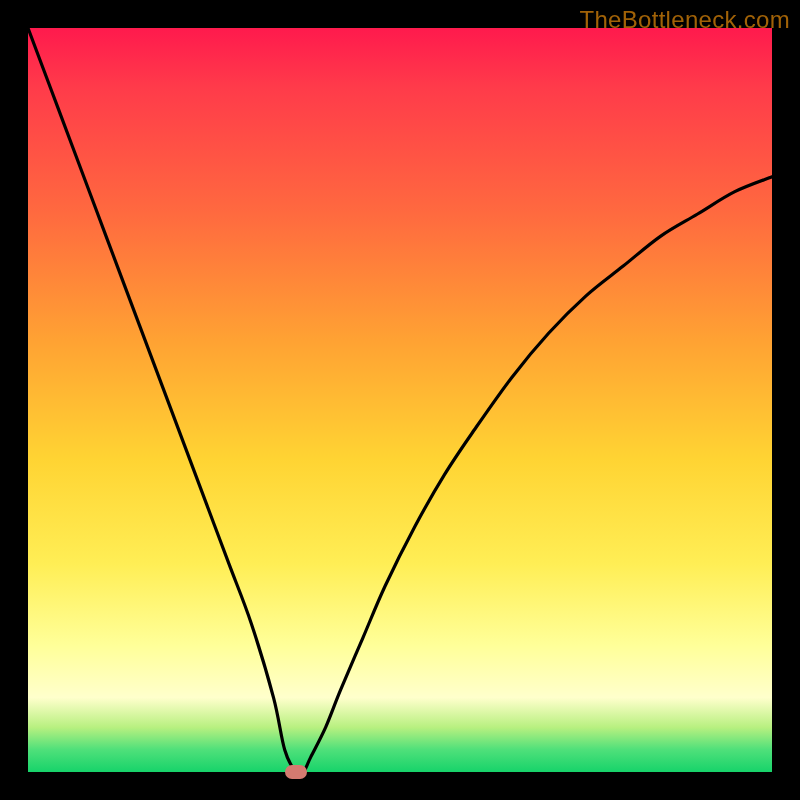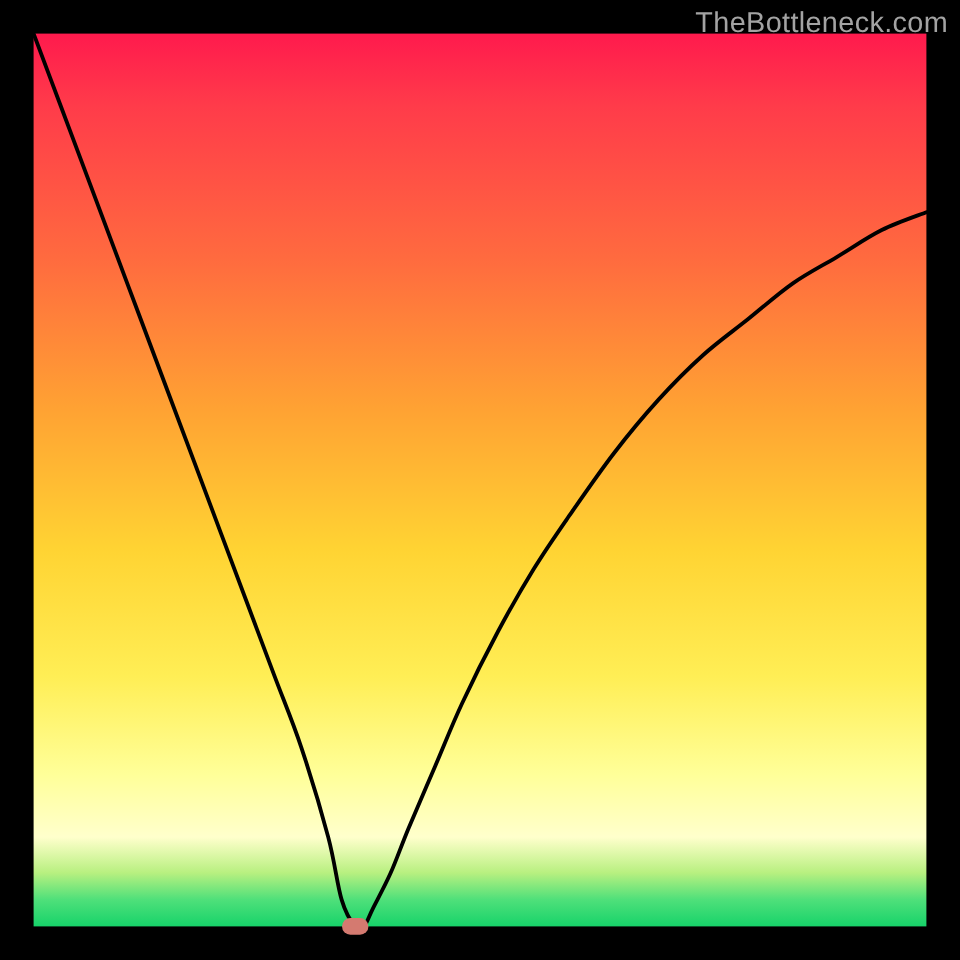--- a/index.html
+++ b/index.html
@@ -38,21 +38,21 @@
       #ffffcc 90%,
       #b8f080 94%,
       #4fe07a 97%,
       #17d36a 100%
     );
   }
   .watermark {
     position: absolute;
     top: 6px;
     right: 10px;
-    color: #a3a3a3;
+    color: #a16207;
     font-size: 24px;
     letter-spacing: 0.3px;
     font-family: Arial, Helvetica, sans-serif;
   }
   svg.curve {
     position: absolute;
     left: 0;
     top: 0;
     width: 744px;
     height: 744px;

